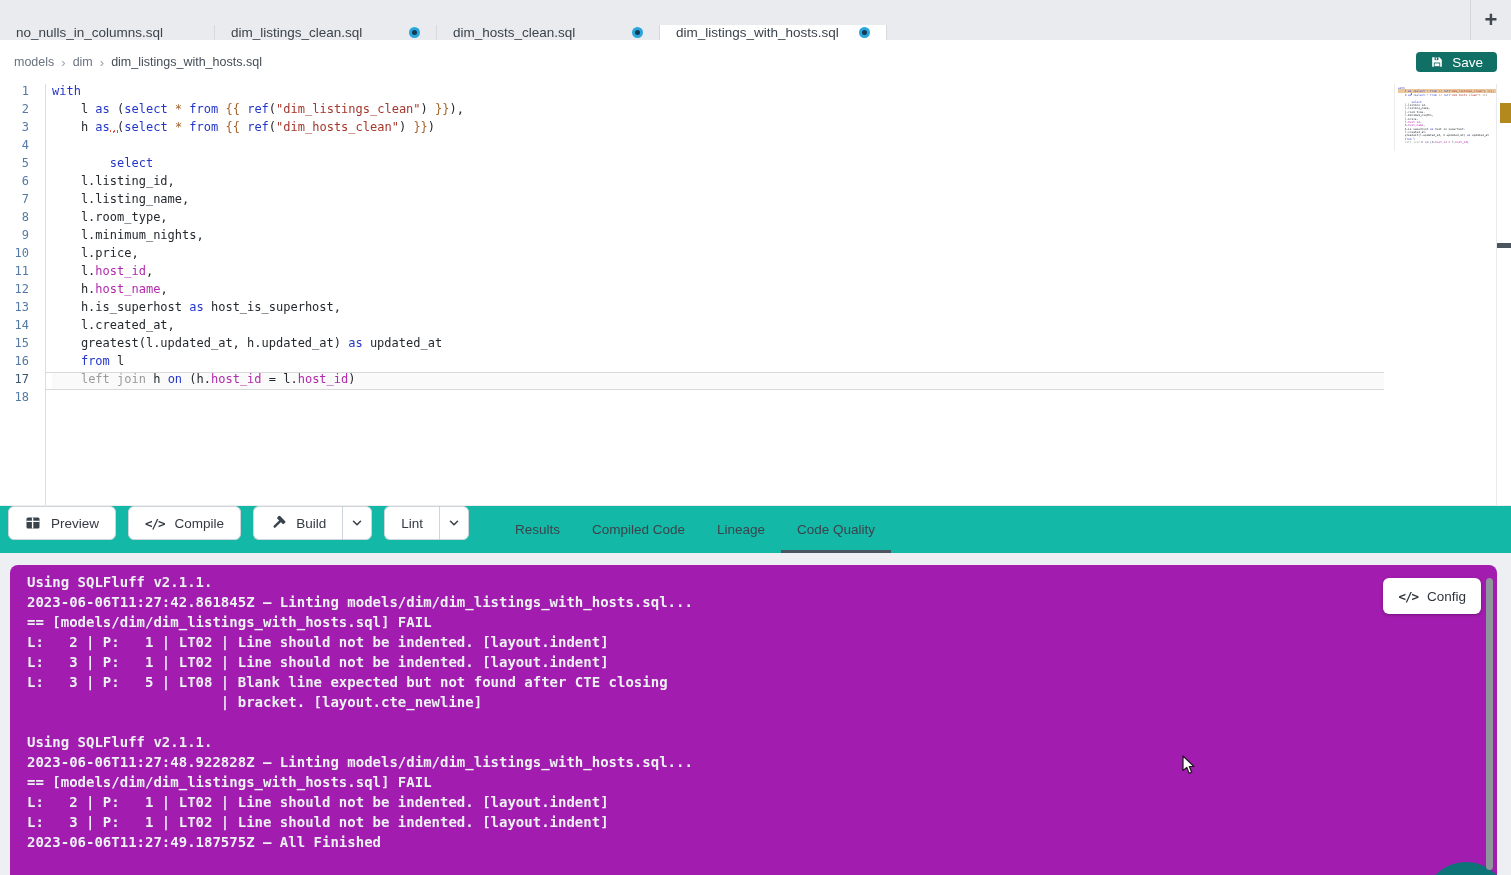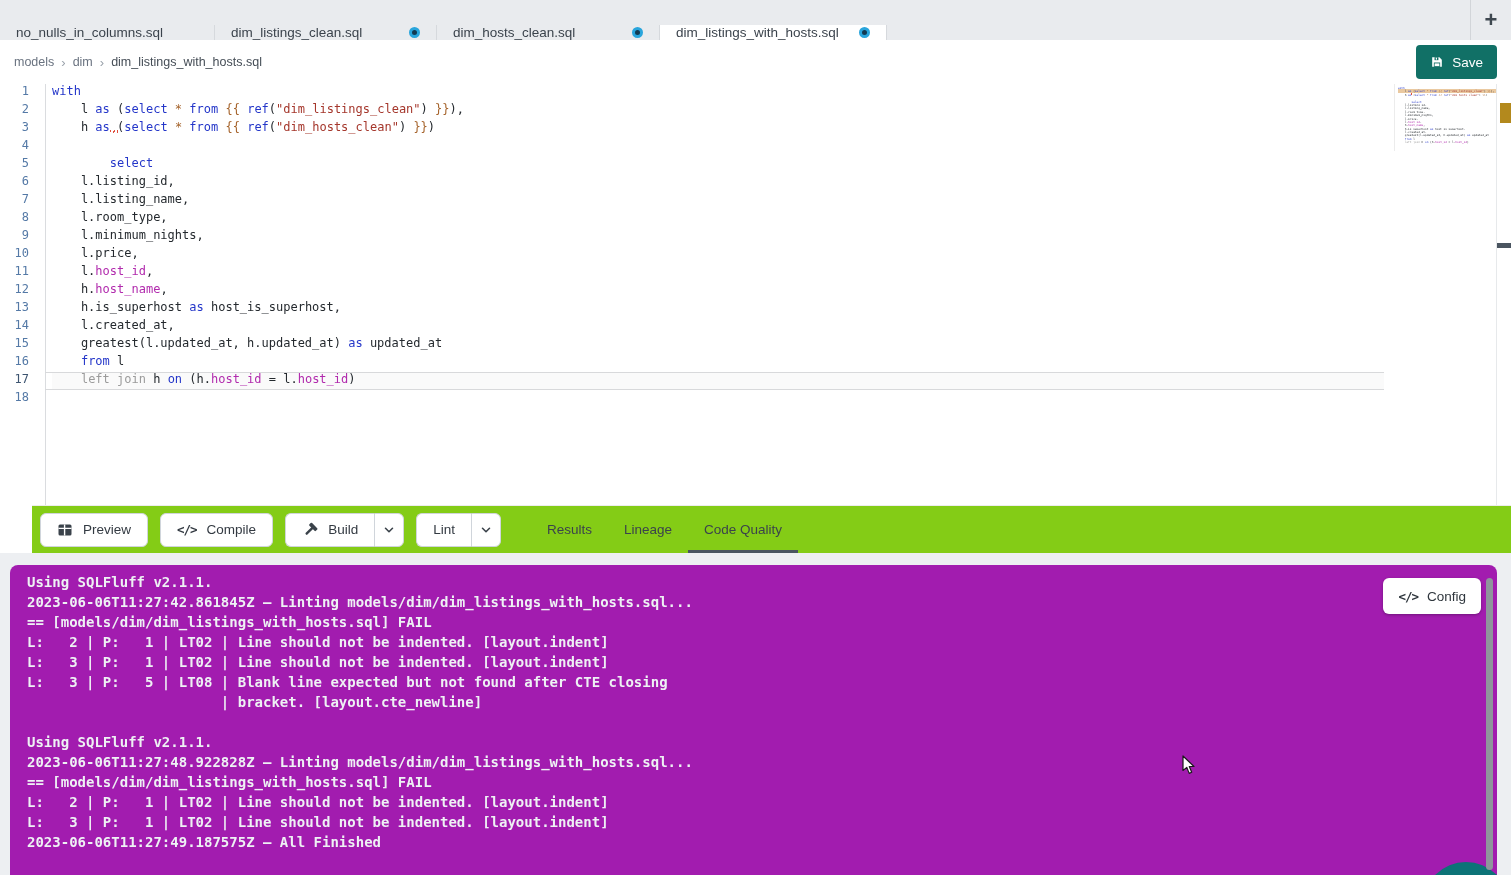--- a/index.html
+++ b/index.html
@@ -20,21 +20,21 @@
   .plus { font-size:22px; color:#3f4850; line-height:1; cursor:pointer; font-weight:bold; }
 
   
   .topbar { position:absolute; top:40px; left:0; right:0; height:44px; background:#fff;
             display:flex; align-items:center; padding:0 14px; }
   .breadcrumb { display:flex; align-items:center; gap:7px; font-size:12.5px; color:#6a7380; }
   .bc-seg { cursor:pointer; }
   .bc-seg.last { color:#454d56; }
   .bc-sep { color:#9aa2ab; font-size:13px; }
   .save-btn { margin-left:auto; background:#117066; color:#fff; border:none; border-radius:4px;
-              height:34px; padding:8px 14px; display:flex; align-items:center; gap:8px;
+              height:20px; padding:8px 14px; display:flex; align-items:center; gap:8px;
               font-size:13.5px; font-family:inherit; cursor:pointer; }
 
   
   .editor { position:absolute; top:84px; left:0; right:0; height:421px; background:#fff; display:flex; }
   .gutter { width:46px; border-right:1px solid #dadcdf; flex:none; }
   .ln { height:18px; line-height:18px; text-align:right; padding-right:16px;
         font:12px "DejaVu Sans Mono",monospace; color:#5479a6; }
   .ln.act { color:#3d5470; }
   .code-lines { flex:1; padding-left:6px; }
   .cl { height:18px; line-height:18px; font:12px "DejaVu Sans Mono",monospace;
@@ -51,22 +51,22 @@
   .minimap { position:absolute; top:0; right:15px; width:102px; background:#fff;
              border-left:1px solid #ececec; padding:2px 0 4px 3px; }
   .mml { height:3.4px; line-height:3.4px; font:2.8px "DejaVu Sans Mono",monospace; white-space:pre; overflow:hidden; }
   .mml.hl { background:#eac9a0; }
   .overview-ruler { position:absolute; top:0; right:0; width:15px; height:100%;
                     border-left:1px solid #e7e9eb; background:#fff; }
   .ruler-mark-warning { position:absolute; top:19px; right:0; width:11px; height:20px; background:#b3891d; }
   .ruler-mark-cursor { position:absolute; top:159px; right:0; width:14px; height:5px; background:#4a5560; }
 
   
-  .actionbar { position:absolute; top:505px; left:0; right:0; height:48px; background:#84cc16;
-               border-top:1px solid #ededed; display:flex; align-items:center; padding-left:8px;margin-left:32px; }
+  .actionbar { position:absolute; top:505px; left:0; right:0; height:48px; background:#14b8a6;
+               border-top:1px solid #ededed; display:flex; padding-left:8px; }
   .btn { height:34px; display:flex; align-items:center; gap:10px; padding:0 16px; background:#fff;
          border:1px solid #d0d5db; border-radius:6px; font-size:13.5px; color:#333a42;
          font-family:inherit; cursor:pointer; }
   .gap12 { margin-left:12px; }
   .btn-group { display:flex; margin-left:12px; }
   .btn-group .btn { border-radius:6px 0 0 6px; border-right:none; }
   .btn-caret { width:30px; height:34px; border:1px solid #d0d5db; border-radius:0 6px 6px 0;
                background:#fff; display:flex; align-items:center; justify-content:center; cursor:pointer; }
   .code-glyph { font-family:"DejaVu Sans Mono",monospace; font-weight:bold; font-size:12.5px; letter-spacing:-1px; }
   .panel-tabs { display:flex; height:100%; margin-left:30px; }
@@ -248,20 +248,21 @@
     <div class="btn-caret">
       <span style="display:flex;">
         <svg width="14" height="14" viewBox="0 0 16 16">
             <path d="M4 6l4 4 4-4" fill="none" stroke="#3a424a" stroke-width="1.8" stroke-linecap="round" stroke-linejoin="round"></path>
           </svg>
       </span>
     </div>
   </div>
   <div class="panel-tabs">
       <div class="ptab">Results</div>
+      <div class="ptab">Compiled Code</div>
       <div class="ptab">Lineage</div>
       <div class="ptab active">Code Quality</div>
     </div>
 </div>
 
 <div class="console-area">
   <div class="terminal">
     <div class="terminal-output">
         <div class="tline">Using SQLFluff v2.1.1.</div>
         <div class="tline">2023-06-06T11:27:42.861845Z — Linting models/dim/dim_listings_with_hosts.sql...</div>

